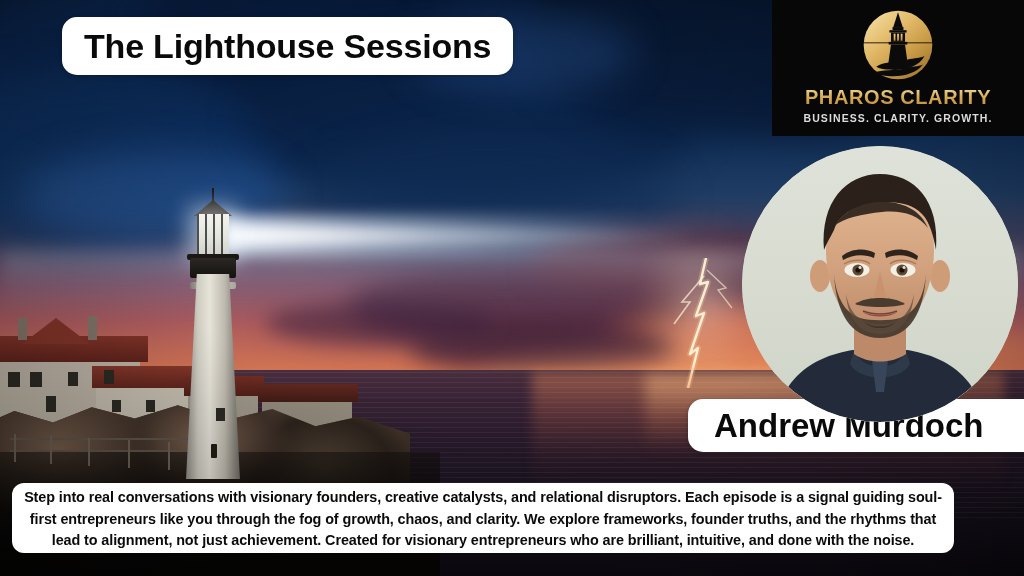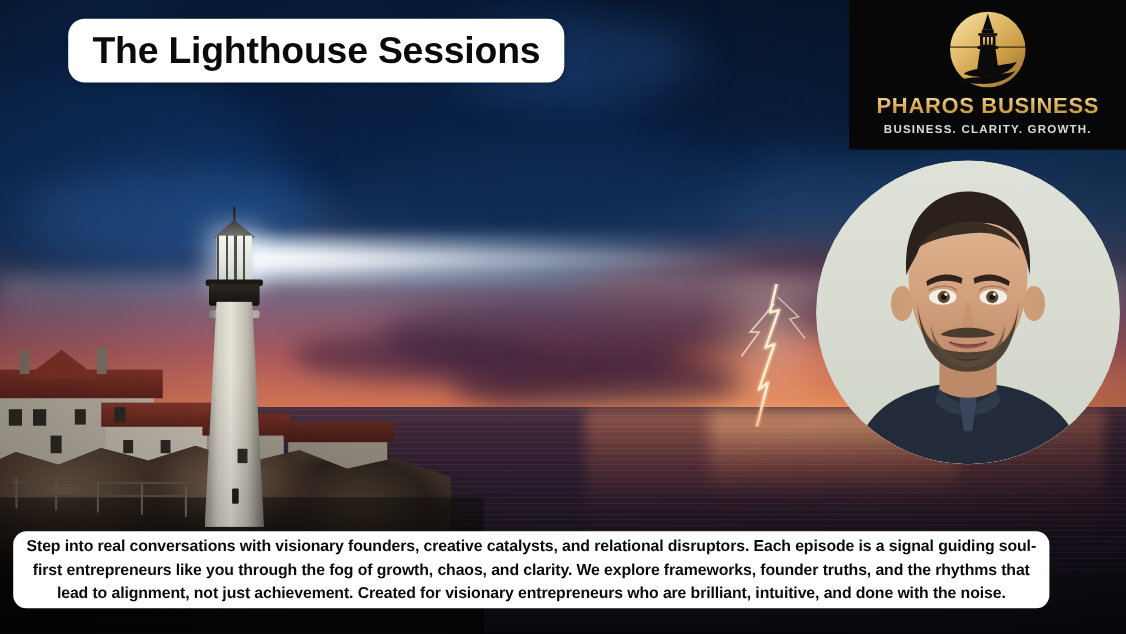--- a/index.html
+++ b/index.html
@@ -461,21 +461,21 @@
       <rect x="41" y="34" width="18" height="12" fill="#0b0b0b"></rect>
       <rect x="44.5" y="35.5" width="2.4" height="9" fill="url(#goldCircle)"></rect>
       <rect x="49" y="35.5" width="2.4" height="9" fill="url(#goldCircle)"></rect>
       <rect x="53.5" y="35.5" width="2.4" height="9" fill="url(#goldCircle)"></rect>
       <rect x="38" y="46" width="24" height="3.4" fill="#0b0b0b"></rect>
       <path d="M41 49.4 L59 49.4 L63 78 L37 78 Z" fill="#0b0b0b"></path>
 
       <path d="M22 78 C34 70, 48 74, 58 70 C68 66, 76 68, 84 64 C78 76, 62 82, 46 82 C36 82, 27 81, 22 78 Z" fill="#0b0b0b"></path>
       <path d="M18 86 C30 80, 46 84, 58 80 C68 77, 76 78, 82 75 C74 86, 56 91, 40 90 C30 89.4, 22 88, 18 86 Z" fill="#0b0b0b"></path>
     </svg>
-    <div id="logo-name">PHAROS BUSINESS</div>
+    <div id="logo-name">PHAROS CLARITY</div>
     <div id="logo-tagline">BUSINESS. CLARITY. GROWTH.</div>
   </div>
 
   <div id="headshot">
     <svg viewBox="0 0 276 276">
       <defs>
         <linearGradient id="bgGrad" x1="0" y1="0" x2="0" y2="1">
           <stop offset="0%" stop-color="#dfe2d8"></stop>
           <stop offset="100%" stop-color="#cfd4c8"></stop>
         </linearGradient>
@@ -537,18 +537,21 @@
         <path d="M113 158 C124 150, 152 150, 163 158 C154 162, 122 162, 113 158 Z" fill="#4a3b2f"></path>
 
         <path d="M120 166 C130 172, 146 172, 156 166 C146 170, 130 170, 120 166 Z" fill="#8c4f47"></path>
         <path d="M121 165 C131 169, 145 169, 155 165" fill="none" stroke="#7a4038" stroke-width="1.6"></path>
 
         <path d="M122 176 C130 182, 146 182, 154 176 C146 184, 130 184, 122 176 Z" fill="#3e3228"></path>
       </g>
     </svg>
   </div>
 
+  <div id="name-pill" class="pill">
+    <span id="name-text">Andrew Murdoch</span>
+  </div>
 
   <div id="caption-box">
     <span id="caption-text">Step into real conversations with visionary founders, creative catalysts, and relational disruptors.  Each episode is a signal guiding soul-first entrepreneurs like you through the fog of growth, chaos, and clarity.  We explore frameworks, founder truths, and the rhythms that lead to alignment, not just achievement. Created for visionary entrepreneurs who are brilliant, intuitive, and done with the noise.</span>
   </div>
 
 </div>
 
 </body></html>

